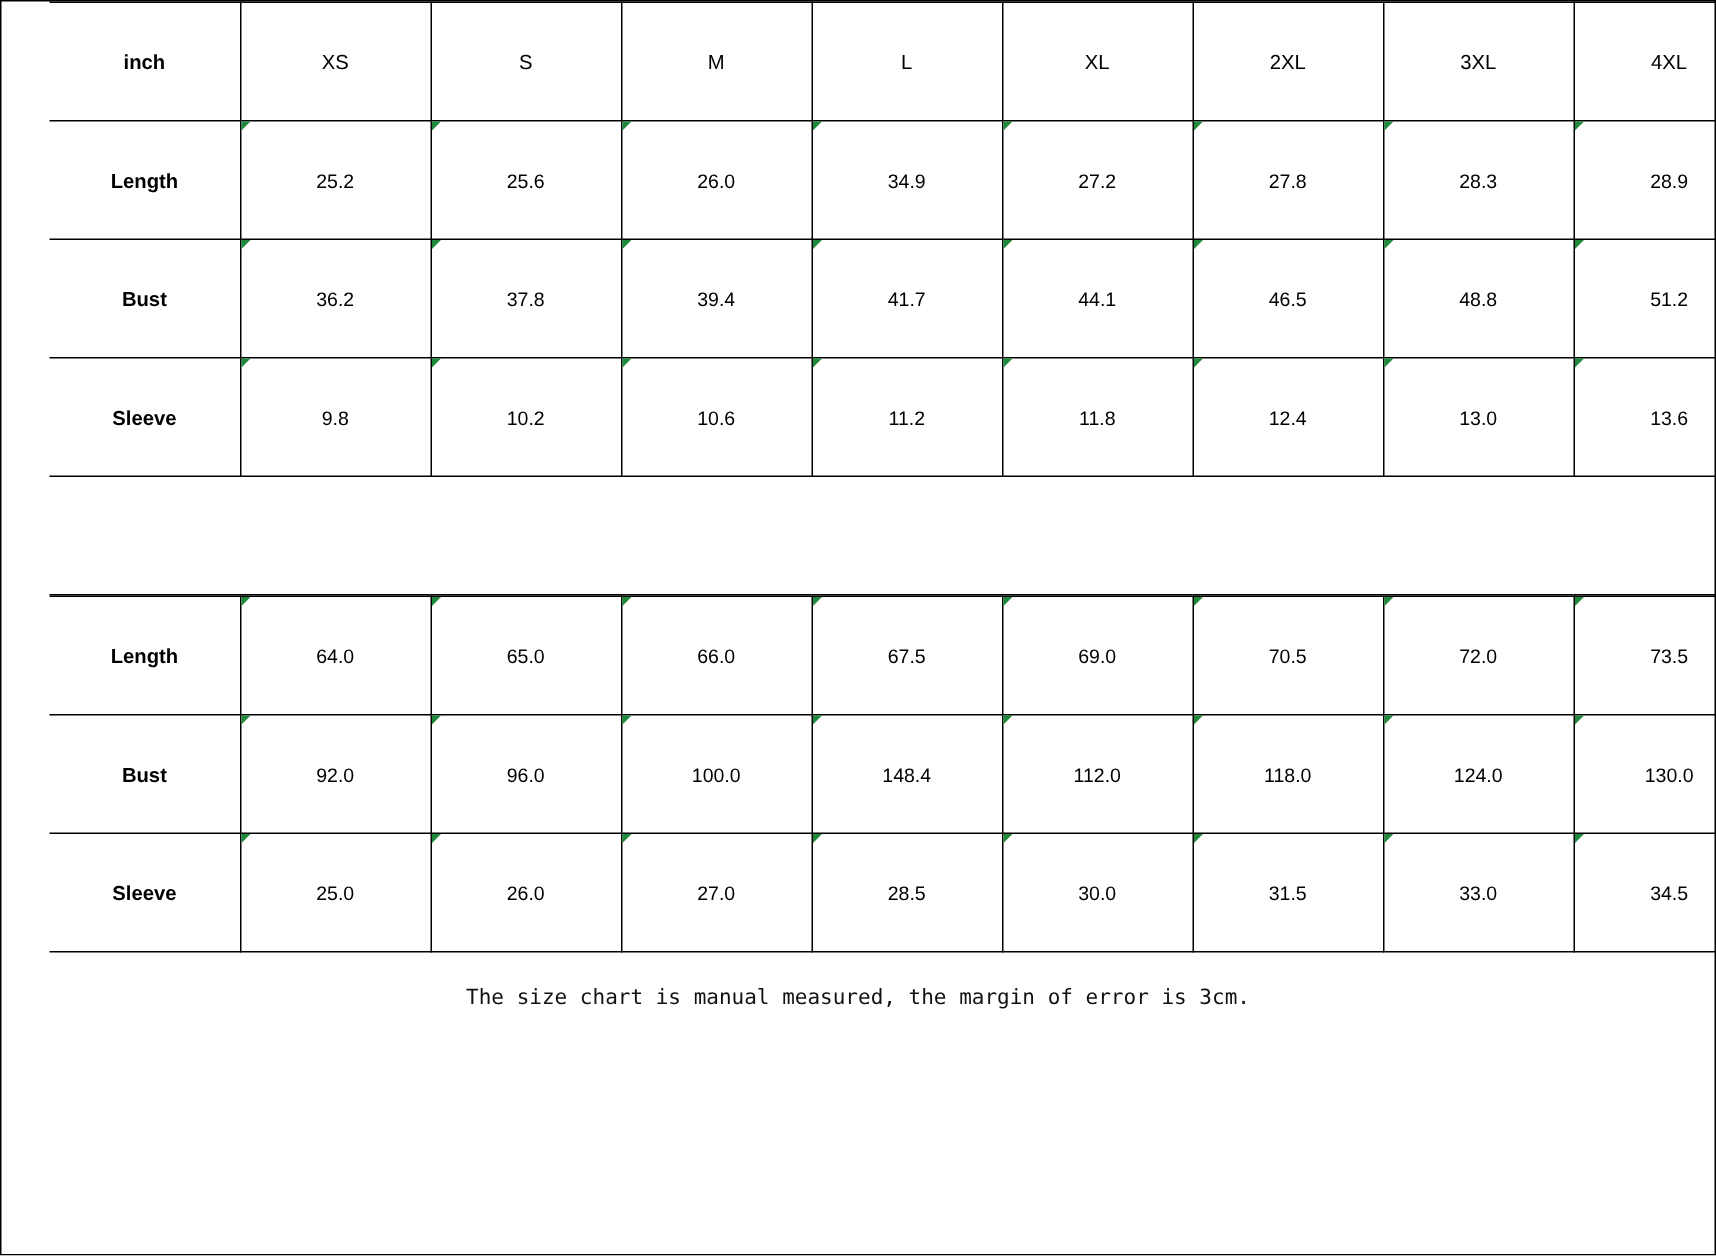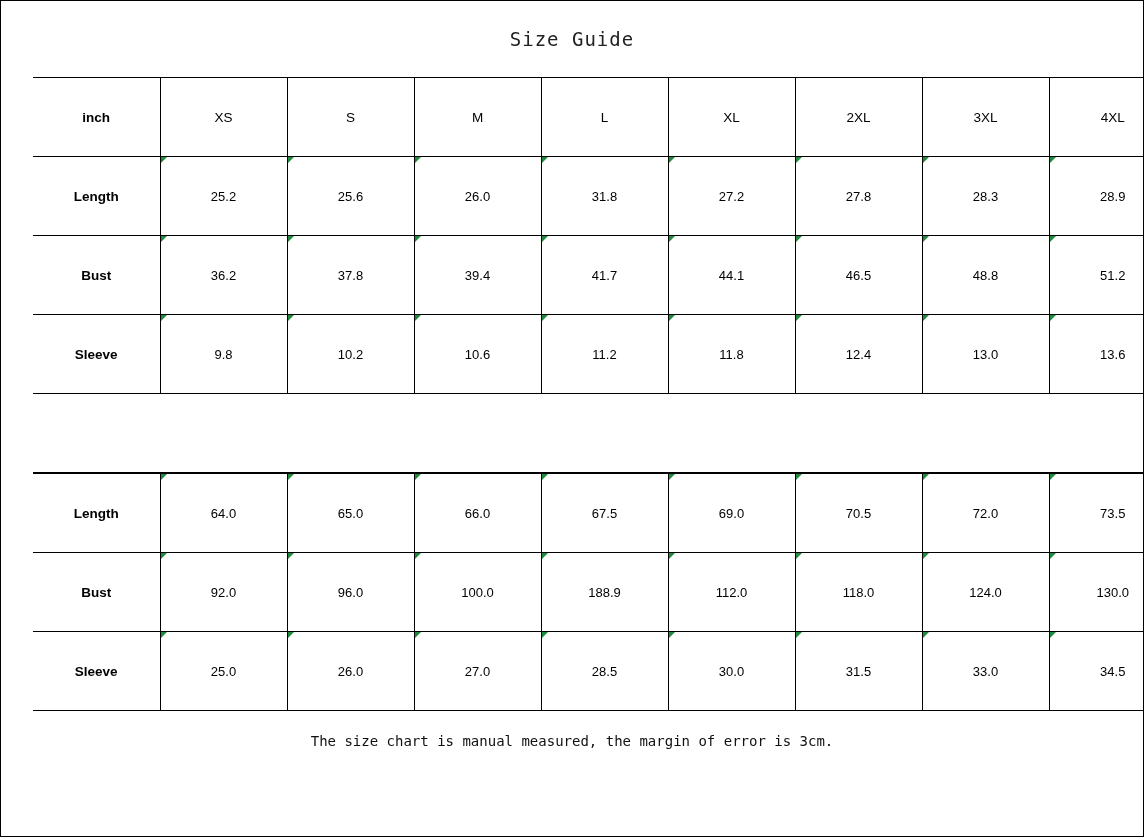--- a/index.html
+++ b/index.html
@@ -88,21 +88,20 @@
     color: #111111;
     font-family: "DejaVu Sans Mono", monospace;
   }
   .block-wrap { width: 100%; margin-left: 32px; }
 </style>
 </head>
 <body>
 
 <div class="page">
 
-  <div class="title">Size Guide</div>
 
   <div class="block-wrap">
     <table class="size-table">
       <colgroup>
         <col class="c0">
           <col class="cx">
           <col class="cx">
           <col class="cx">
           <col class="cx">
         <col class="cx">
@@ -121,21 +120,21 @@
           <td class="hdr vline">2XL</td>
           <td class="hdr vline">3XL</td>
           <td class="hdr">4XL</td>
         </tr>
 
         <tr>
           <td class="rowlabel vline">Length</td>
           <td class="vline"><span class="mark"></span><span>25.2</span></td>
           <td class="vline"><span class="mark"></span><span>25.6</span></td>
           <td class="vline"><span class="mark"></span><span>26.0</span></td>
-          <td class="vline"><span class="mark"></span><span>31.8</span></td>
+          <td class="vline"><span class="mark"></span><span>34.9</span></td>
           <td class="vline"><span class="mark"></span><span>27.2</span></td>
           <td class="vline"><span class="mark"></span><span>27.8</span></td>
           <td class="vline"><span class="mark"></span><span>28.3</span></td>
           <td><span class="mark"></span><span>28.9</span></td>
         </tr>
 
         <tr>
           <td class="rowlabel vline">Bust</td>
           <td class="vline"><span class="mark"></span><span>36.2</span></td>
           <td class="vline"><span class="mark"></span><span>37.8</span></td>
@@ -191,21 +190,21 @@
           <td class="vline"><span class="mark"></span><span>70.5</span></td>
           <td class="vline"><span class="mark"></span><span>72.0</span></td>
           <td><span class="mark"></span><span>73.5</span></td>
         </tr>
 
         <tr>
           <td class="rowlabel vline">Bust</td>
           <td class="vline"><span class="mark"></span><span>92.0</span></td>
           <td class="vline"><span class="mark"></span><span>96.0</span></td>
           <td class="vline"><span class="mark"></span><span>100.0</span></td>
-          <td class="vline"><span class="mark"></span><span>188.9</span></td>
+          <td class="vline"><span class="mark"></span><span>148.4</span></td>
           <td class="vline"><span class="mark"></span><span>112.0</span></td>
           <td class="vline"><span class="mark"></span><span>118.0</span></td>
           <td class="vline"><span class="mark"></span><span>124.0</span></td>
           <td><span class="mark"></span><span>130.0</span></td>
         </tr>
 
         <tr>
           <td class="rowlabel vline">Sleeve</td>
           <td class="vline"><span class="mark"></span><span>25.0</span></td>
           <td class="vline"><span class="mark"></span><span>26.0</span></td>

